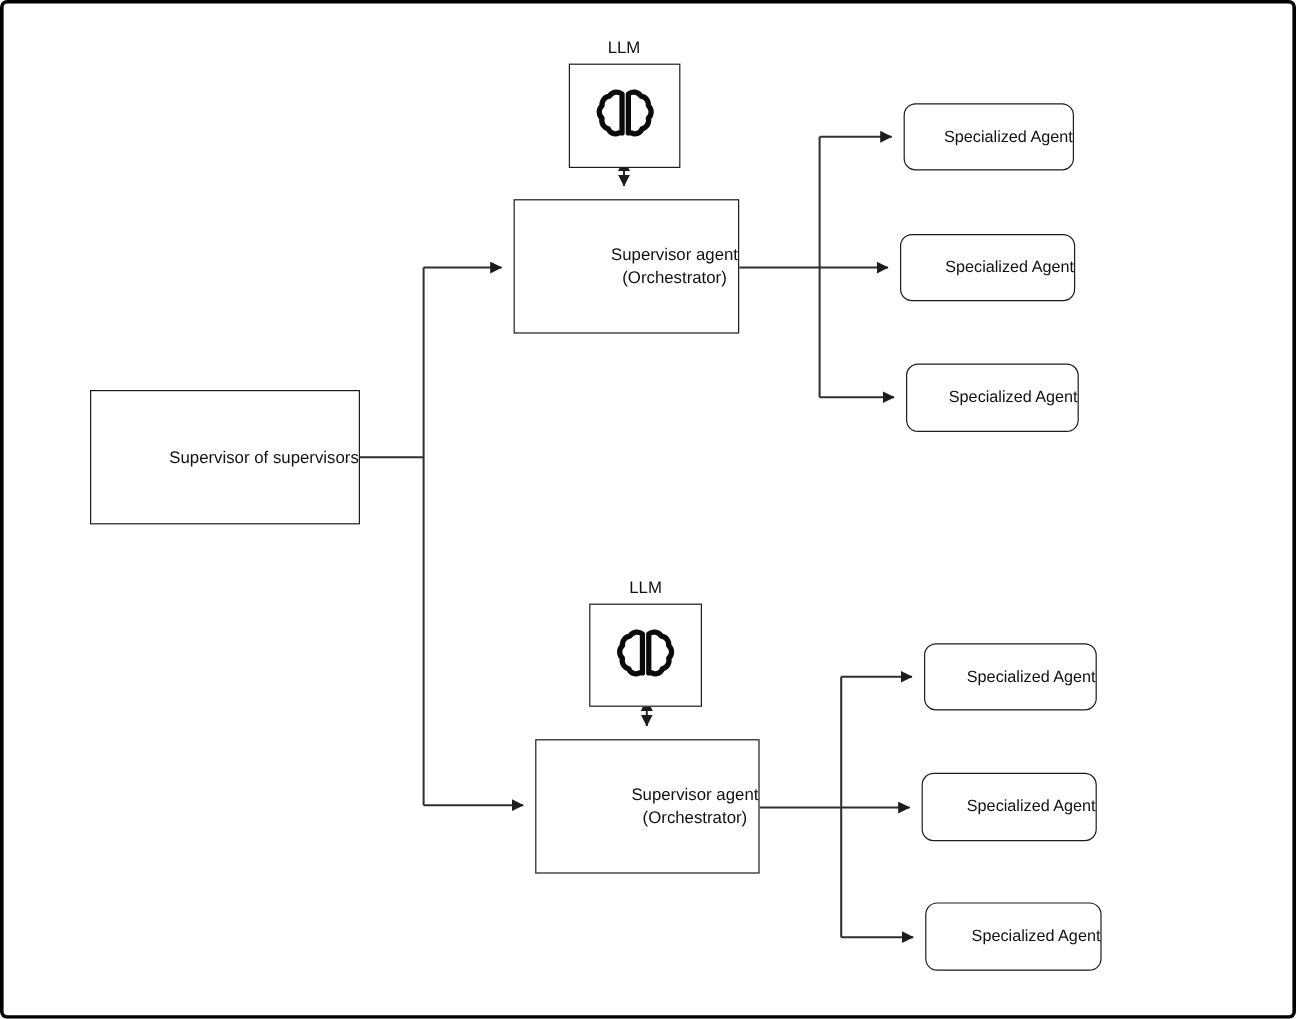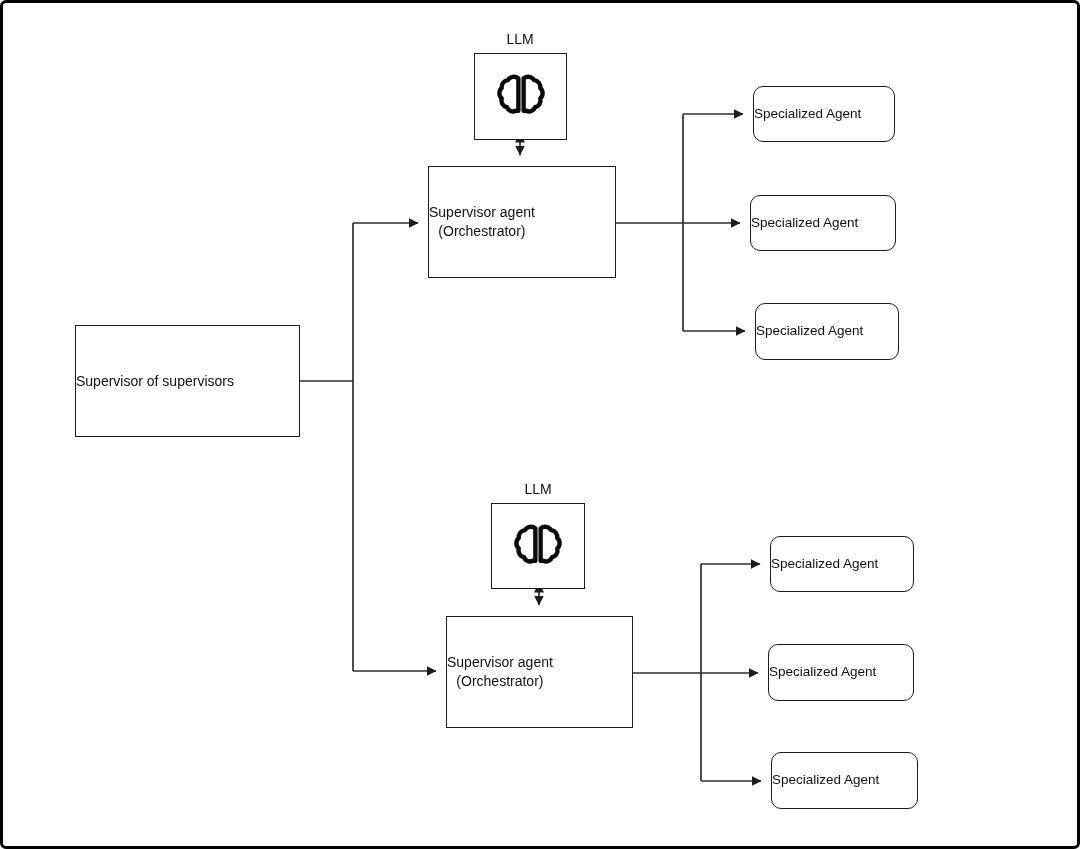--- a/index.html
+++ b/index.html
@@ -23,21 +23,21 @@
     left: 0; top: 0;
     width: 1080px; height: 849px;
   }
   .node {
     position: absolute;
     box-sizing: border-box;
     background: #ffffff;
     border: 1.6px solid #1c1c1c;
     display: flex;
     align-items: center;
-    justify-content: flex-start;
+    justify-content: flex-end;
     text-align: center;
     color: #111111;
     font-size: 14px;
     line-height: 1.35;
   }
   .node.rounded {
     border-radius: 10px;
     font-size: 13.5px;
   }
   .floating-label {

